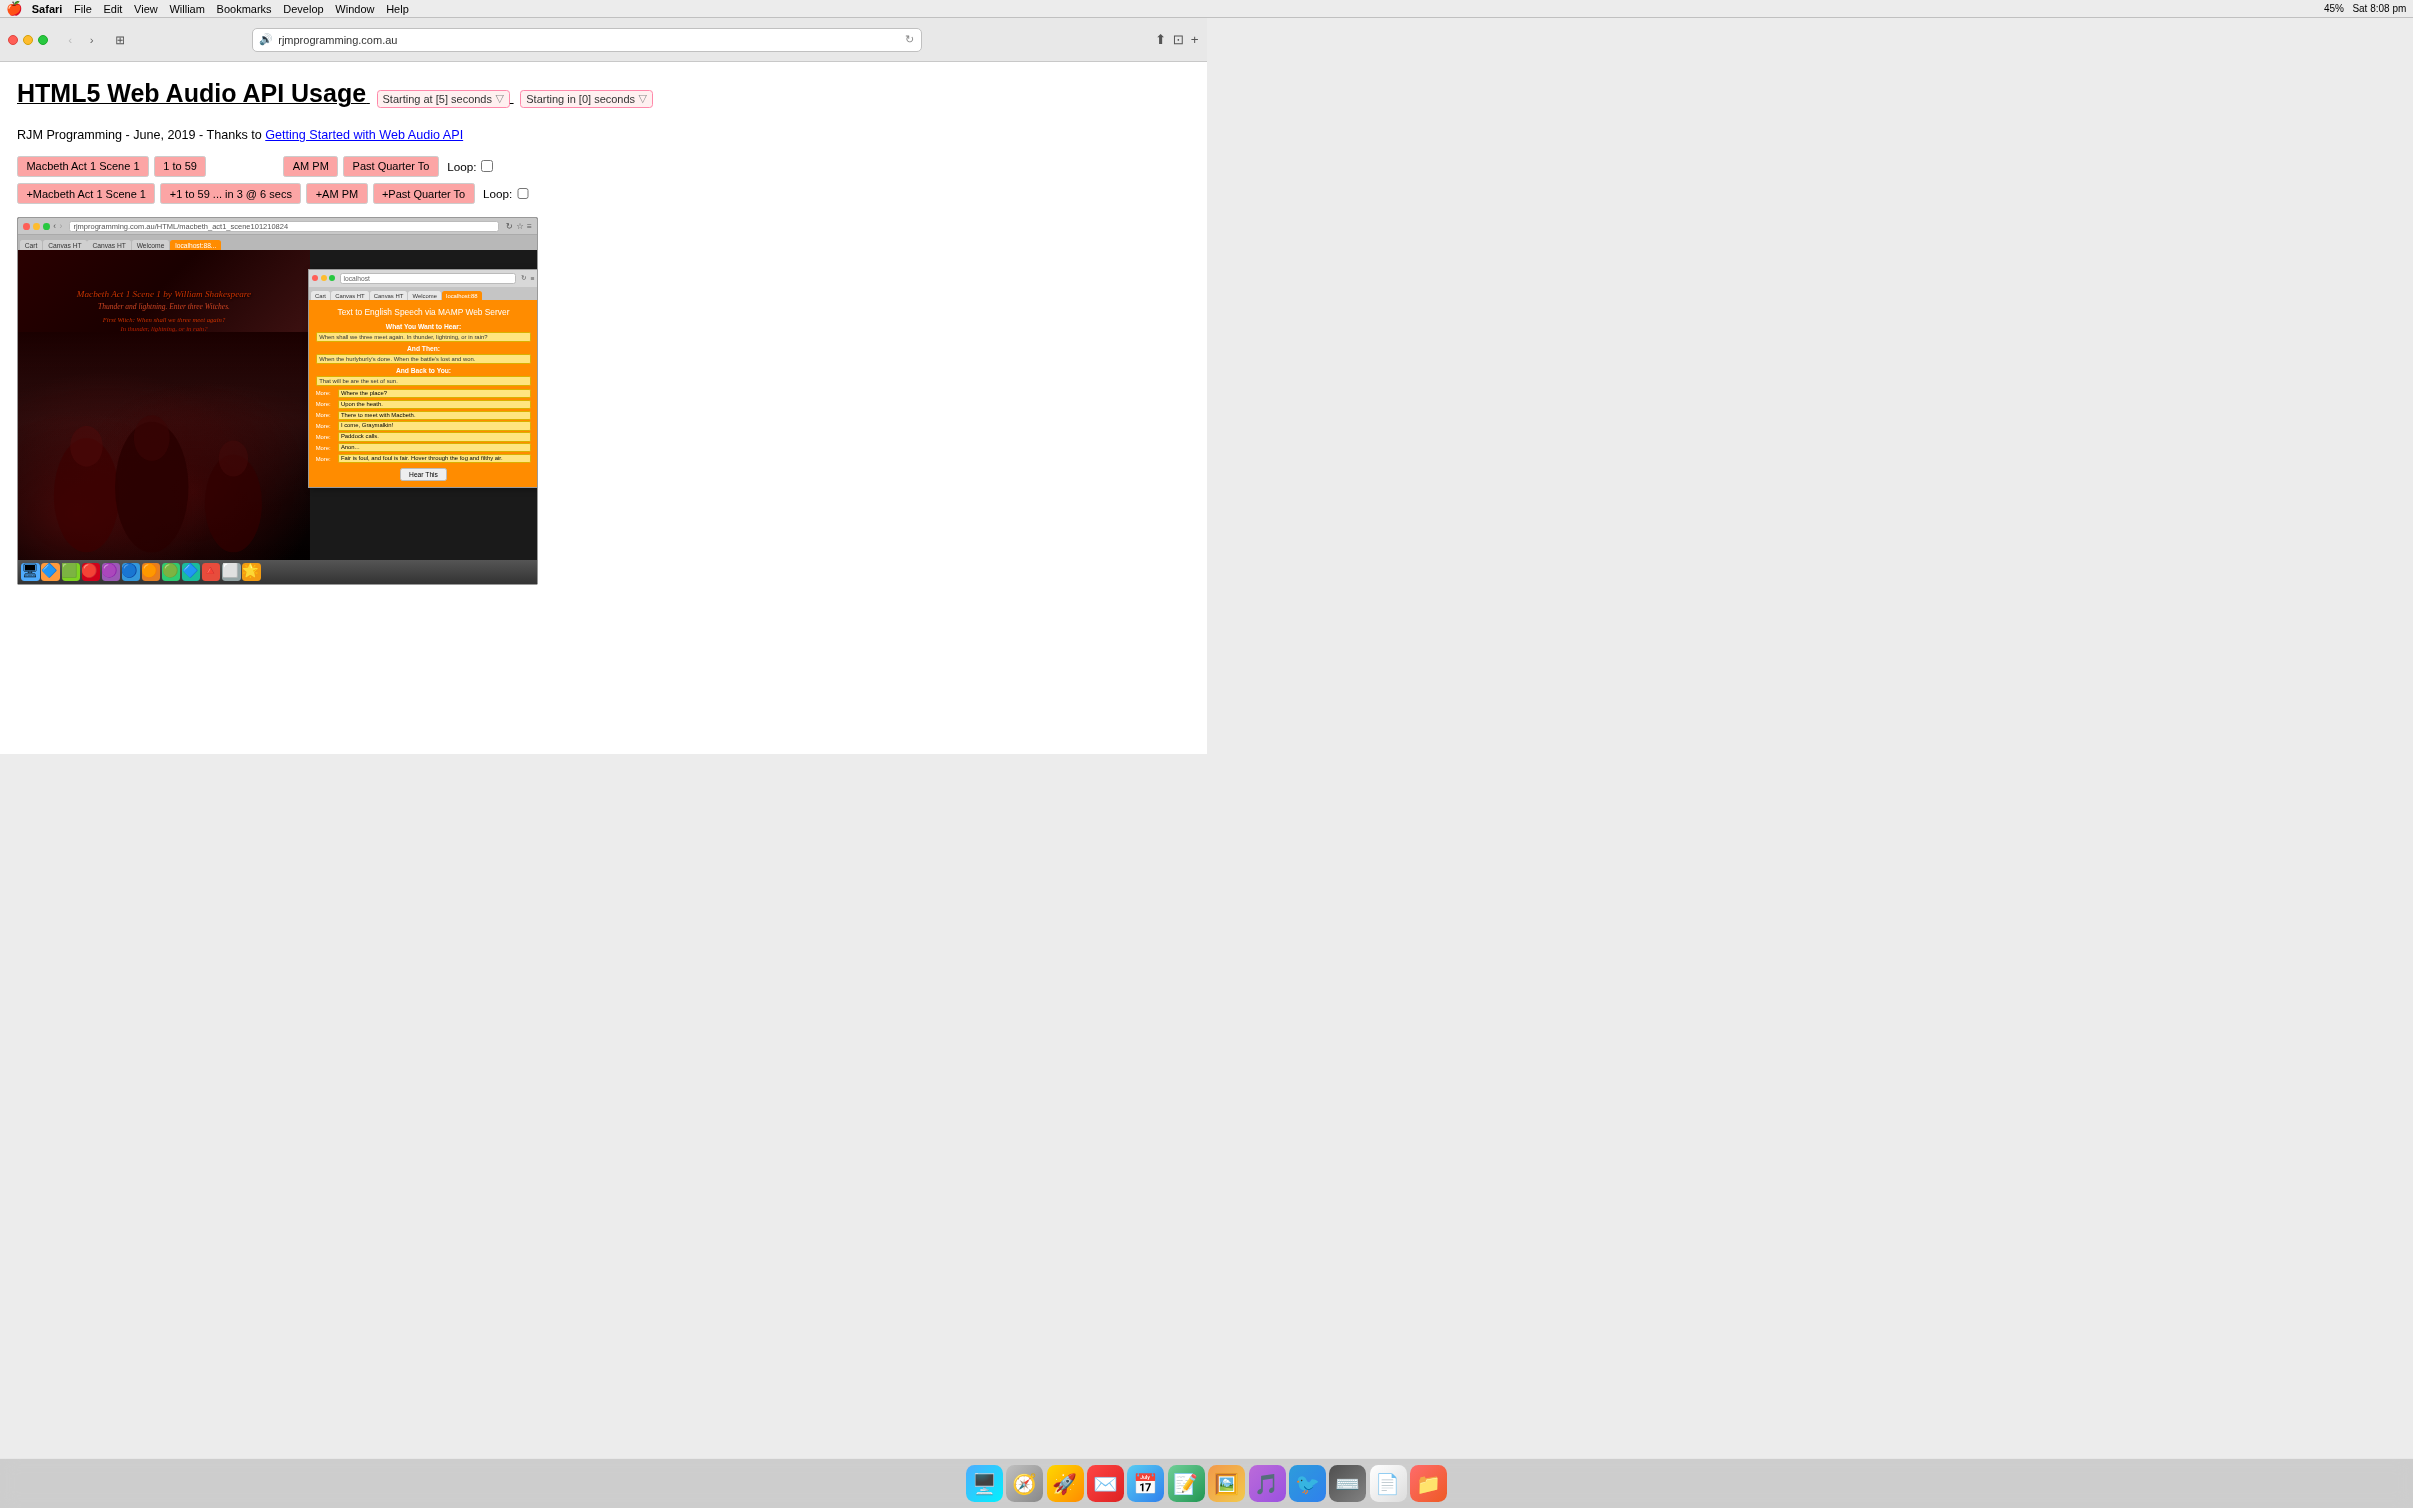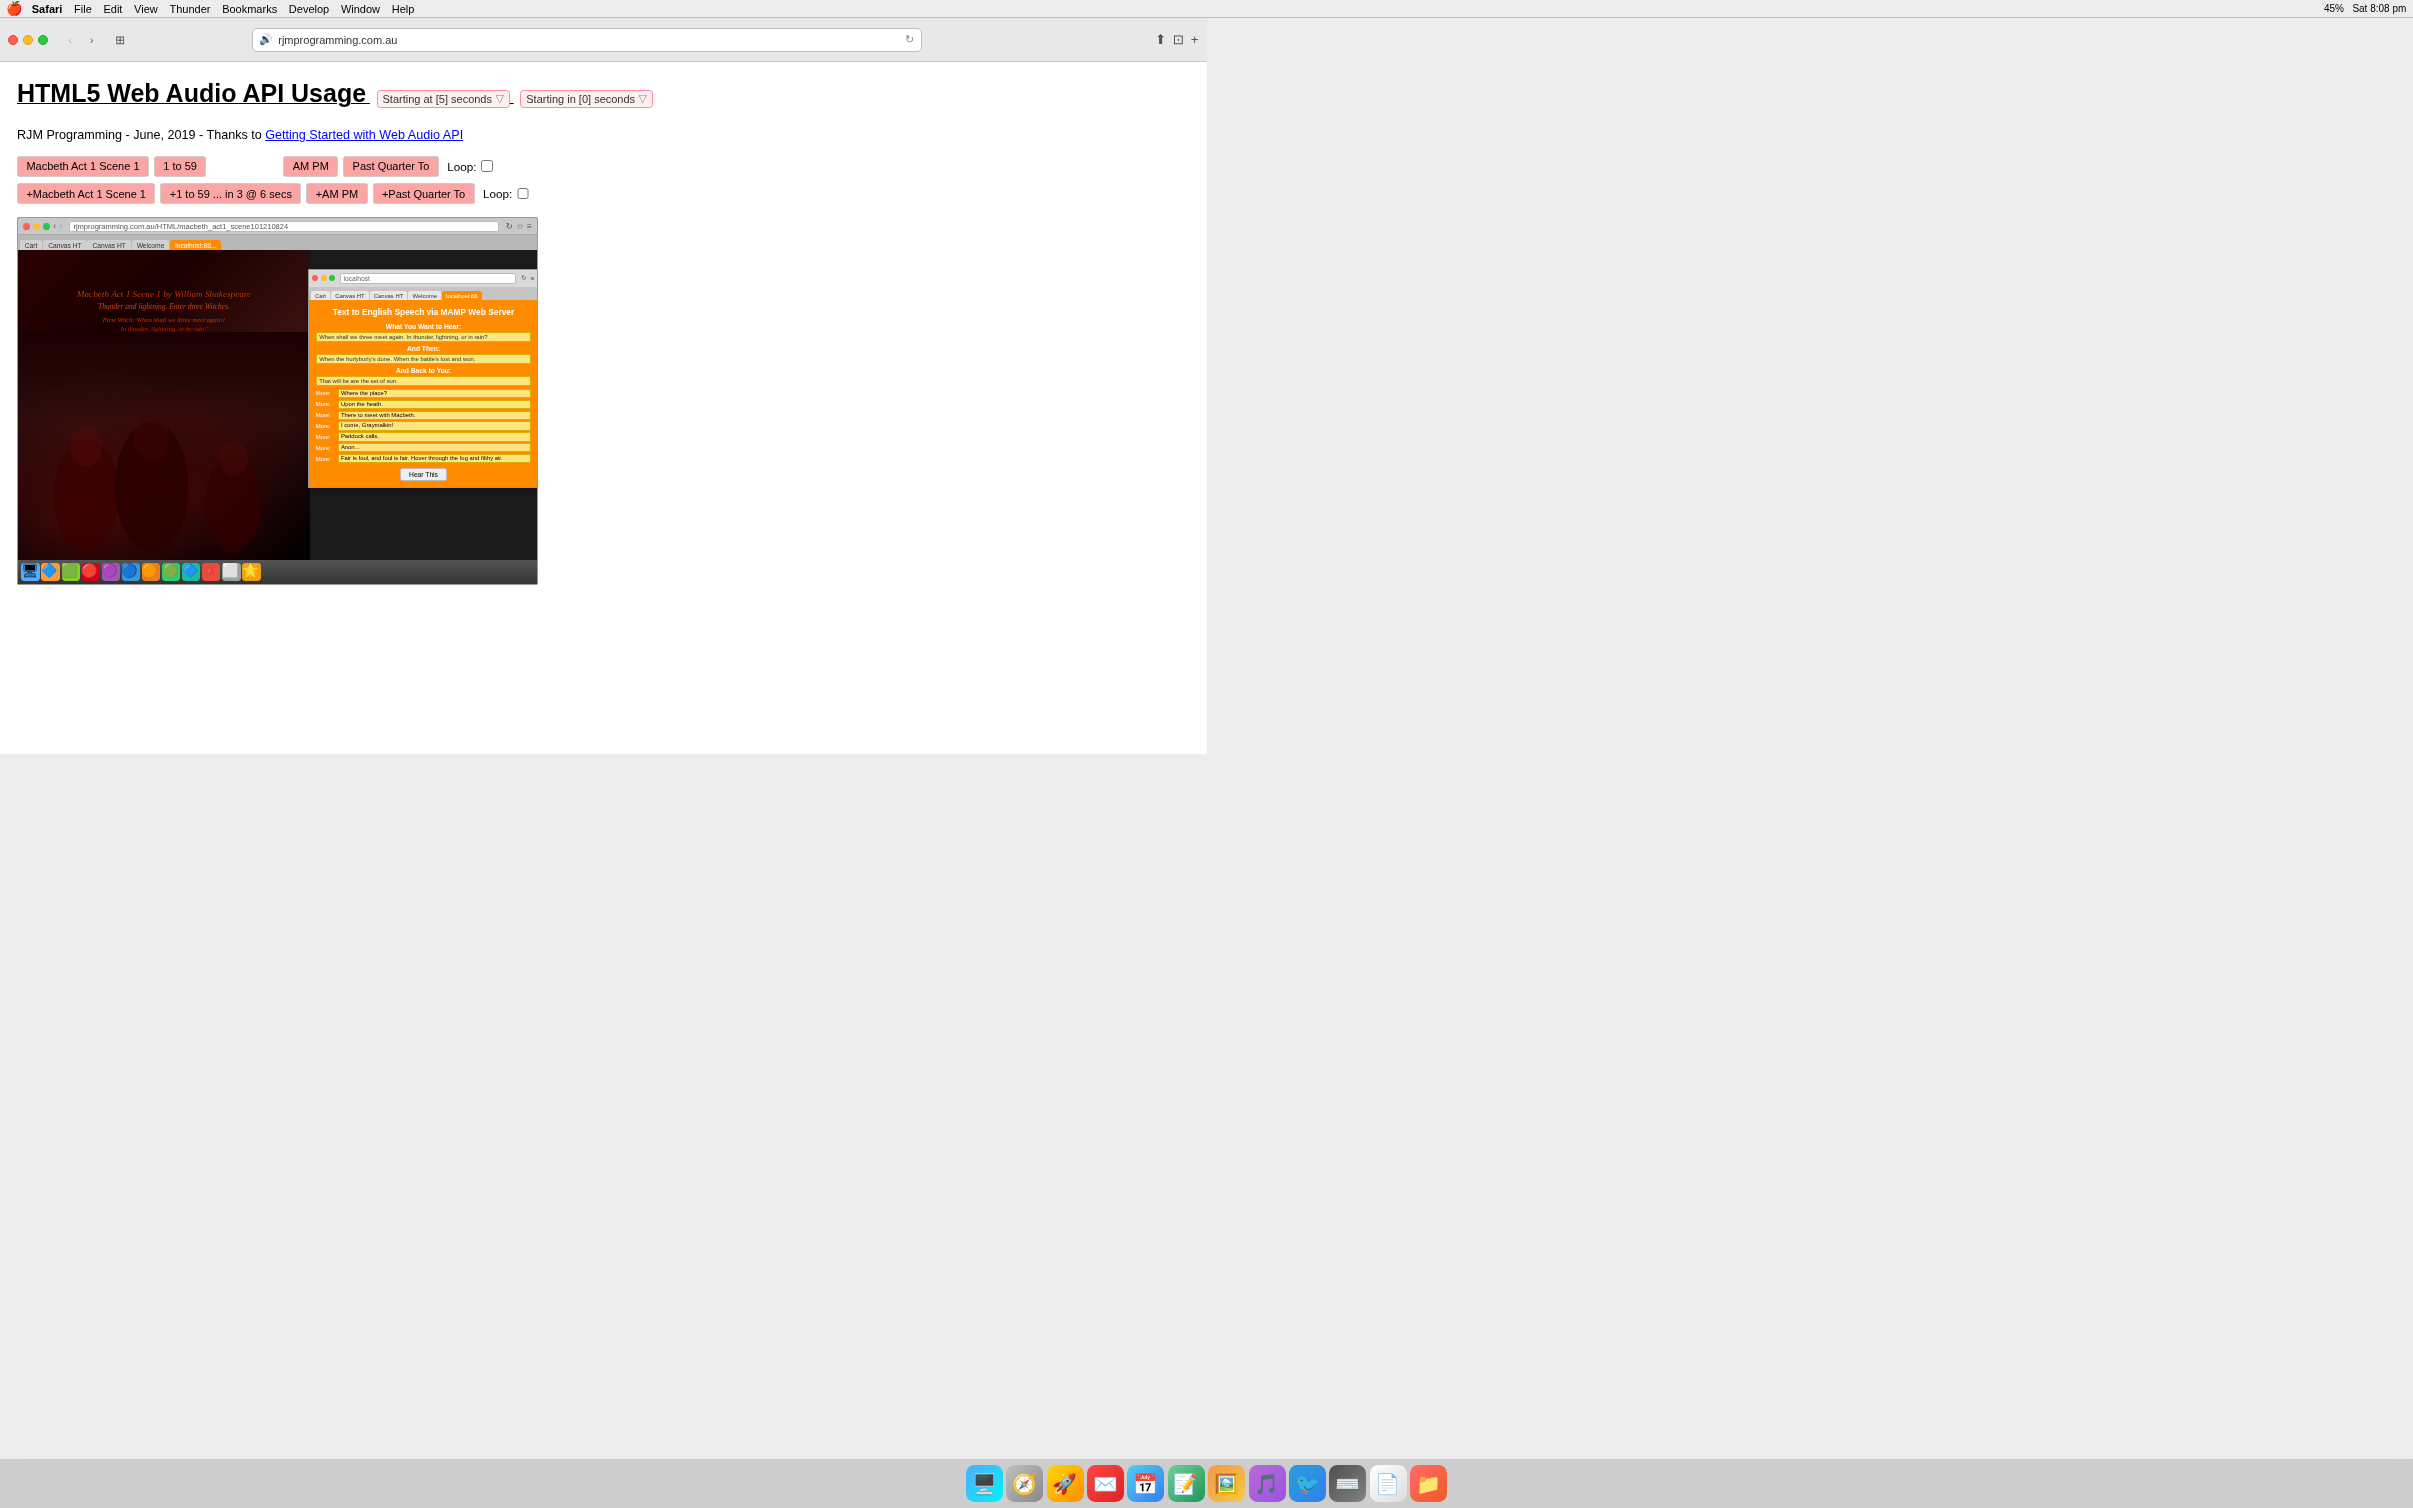--- a/index.html
+++ b/index.html
@@ -394,21 +394,21 @@
       font-size: 5.9px;
       color: #333;
     }
     .isb-tab.active { background: #ff8c00; color: #fff; }
     .isb-content {
       background: #ff8c00;
       padding: 6.7px;
     }
     .isb-title {
       text-align: center;
-      font-weight: bold;
+      font-weight: normal;
       font-size: 8.4px;
       color: #fff;
       margin-bottom: 5px;
       line-height: 1.3;
     }
     .isb-section-label {
       text-align: center;
       font-size: 6.7px;
       color: #fff;
       font-weight: bold;
@@ -461,21 +461,21 @@
   </style>
 </head>
 <body>
 
 <div class="menubar">
   <span class="menubar-apple">🍎</span>
   <span class="menubar-item active">Safari</span>
   <span class="menubar-item">File</span>
   <span class="menubar-item">Edit</span>
   <span class="menubar-item">View</span>
-  <span class="menubar-item">Thunder</span>
+  <span class="menubar-item">William</span>
   <span class="menubar-item">Bookmarks</span>
   <span class="menubar-item">Develop</span>
   <span class="menubar-item">Window</span>
   <span class="menubar-item">Help</span>
   <div class="menubar-right">
     <span>45%</span>
     <span>Sat 8:08 pm</span>
   </div>
 </div>
 

